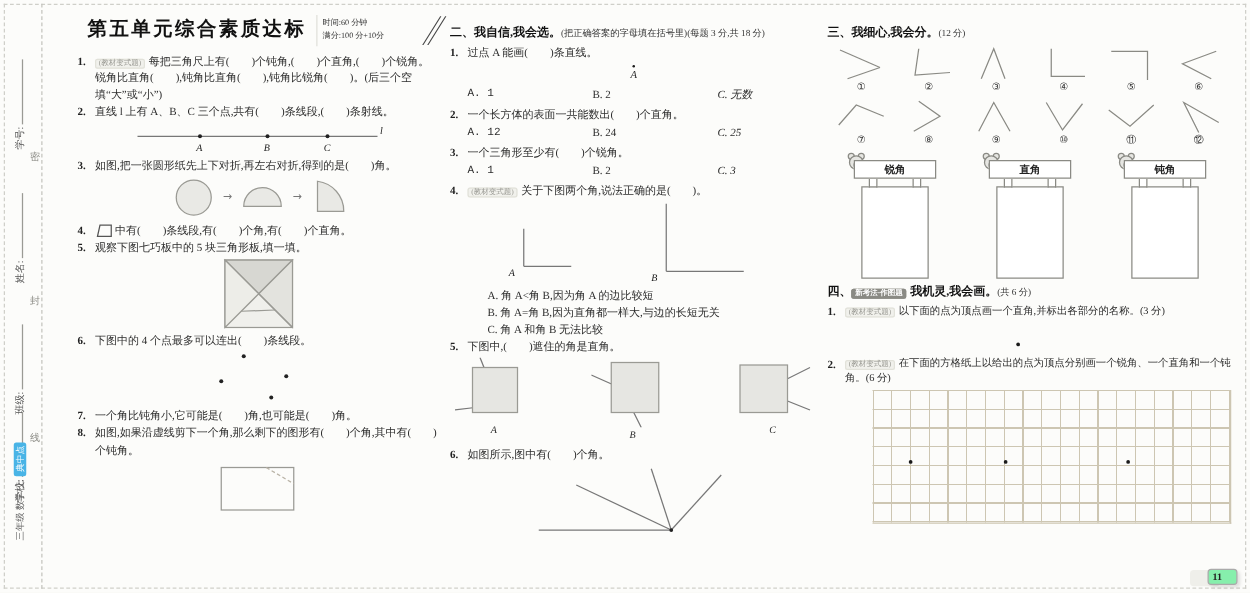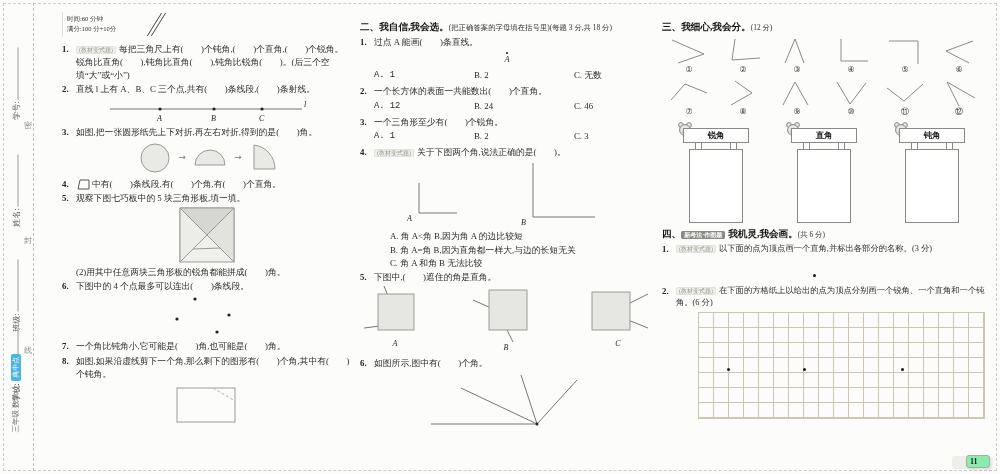--- a/index.html
+++ b/index.html
@@ -36,21 +36,21 @@
   .qn{width:14px;flex:none;font-weight:bold;color:#222;}
   .qt{flex:1;}
   .tag{font-size:6px;color:#9a9a94;background:#f1f1ec;border:1px solid #e2e2da;border-radius:2px;padding:0 2px;margin-right:3px;white-space:nowrap;}
   .tag.dark{color:#fff;background:#8a8a84;border-color:#8a8a84;}
   .sub{margin-left:14px;}
   .fig{text-align:center;margin:2px 0 3px;}
   .optrow{display:flex;margin:1px 0 3px 14px;}
   .optrow span{display:inline-block;}
   .optrow .o1{width:100px;font-family:Liberation Mono, monospace;}
   .optrow .o2{width:100px;}
-  .optrow .o3{flex:1;}
+  .optrow .o3{flex:1;font-style:italic;}
   .optline{margin-left:30px;}
   svg{vertical-align:middle;}
   .arrow{color:#777;font-family:"DejaVu Sans",sans-serif;padding:0 3px;}
 
   
   .angles{display:grid;grid-template-columns:repeat(6,1fr);margin-top:2px;}
   .acell{text-align:center;}
   .acell .anum{font-size:8px;color:#333;line-height:1.1;margin-bottom:3px;}
 
   .bins{display:flex;justify-content:space-between;padding:0 8px;margin:8px 0 4px;}
@@ -84,20 +84,21 @@
     <div class="sfield" style="top:290px"><span>班级:</span><span class="fline"></span></div>
     <div class="sfield" style="top:360px"><span>学校:</span><span class="fline"></span></div>
     <div class="sealchar" style="top:120px">密</div>
     <div class="sealchar" style="top:235px">封</div>
     <div class="sealchar" style="top:345px">线</div>
     <div class="sbook"><span>三年级 数学 上</span><span class="sbrand">典中点</span></div>
   </aside>
 
   <main class="col col1">
     <div class="hd">
+      <div class="title">第五单元综合素质达标</div>
       <div class="meta">
         <div>时间:60 分钟</div>
         <div>满分:100 分+10分</div>
       </div>
     </div>
 
 
     <div class="q">
       <span class="qn">1.</span>
       <span class="qt"><span class="tag">(教材变式题)</span><span>每把三角尺上有(　　)个钝角,(　　)个直角,(　　)个锐角。锐角比直角(　　),钝角比直角(　　),钝角比锐角(　　)。(后三个空填“大”或“小”)</span></span>
@@ -153,21 +154,20 @@
       <svg width="56" height="56">
         <rect x="1" y="1" width="54" height="54" fill="#f0f0ec" stroke="#9a9a94"></rect>
         <path d="M1,1 L55,1 L28,28 Z" fill="#d7d7d2" stroke="#9a9a94"></path>
         <path d="M55,1 L55,55 L28,28 Z" fill="#e3e3de" stroke="#9a9a94"></path>
         <path d="M1,1 L28,28 L14,42 L1,55 Z" fill="#edede8" stroke="#9a9a94"></path>
         <line x1="14" y1="42" x2="41" y2="41" stroke="#9a9a94"></line>
         <line x1="41" y1="41" x2="55" y2="55" stroke="#9a9a94"></line>
         <line x1="28" y1="28" x2="41" y2="41" stroke="#9a9a94"></line>
       </svg>
     </div>
-    <div class="sub">(2)用其中任意两块三角形板的锐角都能拼成(　　)角。</div>
 
     <div class="q">
       <span class="qn">6.</span>
       <span class="qt">下图中的 4 个点最多可以连出(　　)条线段。</span>
     </div>
     <div class="fig">
       <svg width="80" height="42">
         <circle cx="10" cy="24" r="1.6" fill="#222"></circle>
           <circle cx="28" cy="4" r="1.6" fill="#222"></circle>
         <circle cx="62" cy="20" r="1.6" fill="#222"></circle>
@@ -208,21 +208,21 @@
       <span class="o3">C. 无数</span>
     </div>
 
     <div class="q">
       <span class="qn">2.</span>
       <span class="qt">一个长方体的表面一共能数出(　　)个直角。</span>
     </div>
     <div class="optrow">
       <span class="o1">A. 12</span>
       <span class="o2">B. 24</span>
-      <span class="o3">C. 46</span>
+      <span class="o3">C. 25</span>
     </div>
 
     <div class="q">
       <span class="qn">3.</span>
       <span class="qt">一个三角形至少有(　　)个锐角。</span>
     </div>
     <div class="optrow">
       <span class="o1">A. 1</span>
       <span class="o2">B. 2</span>
       <span class="o3">C. 3</span>

